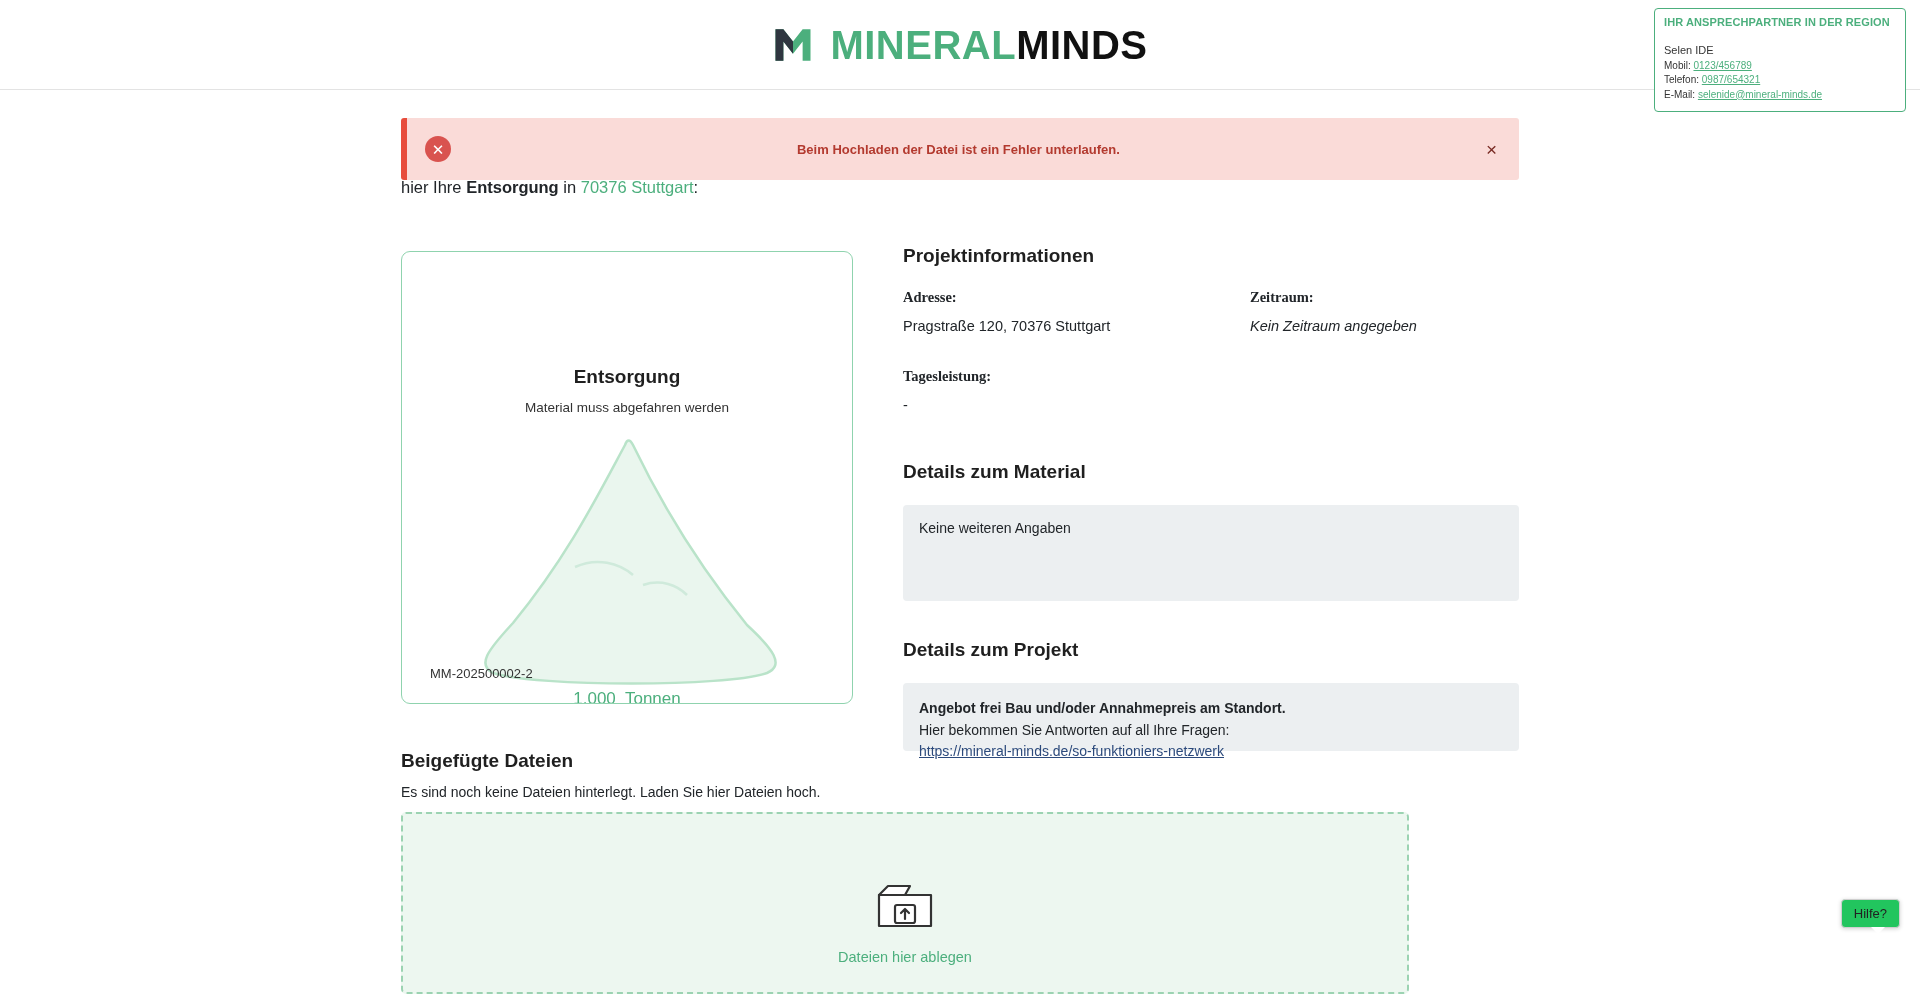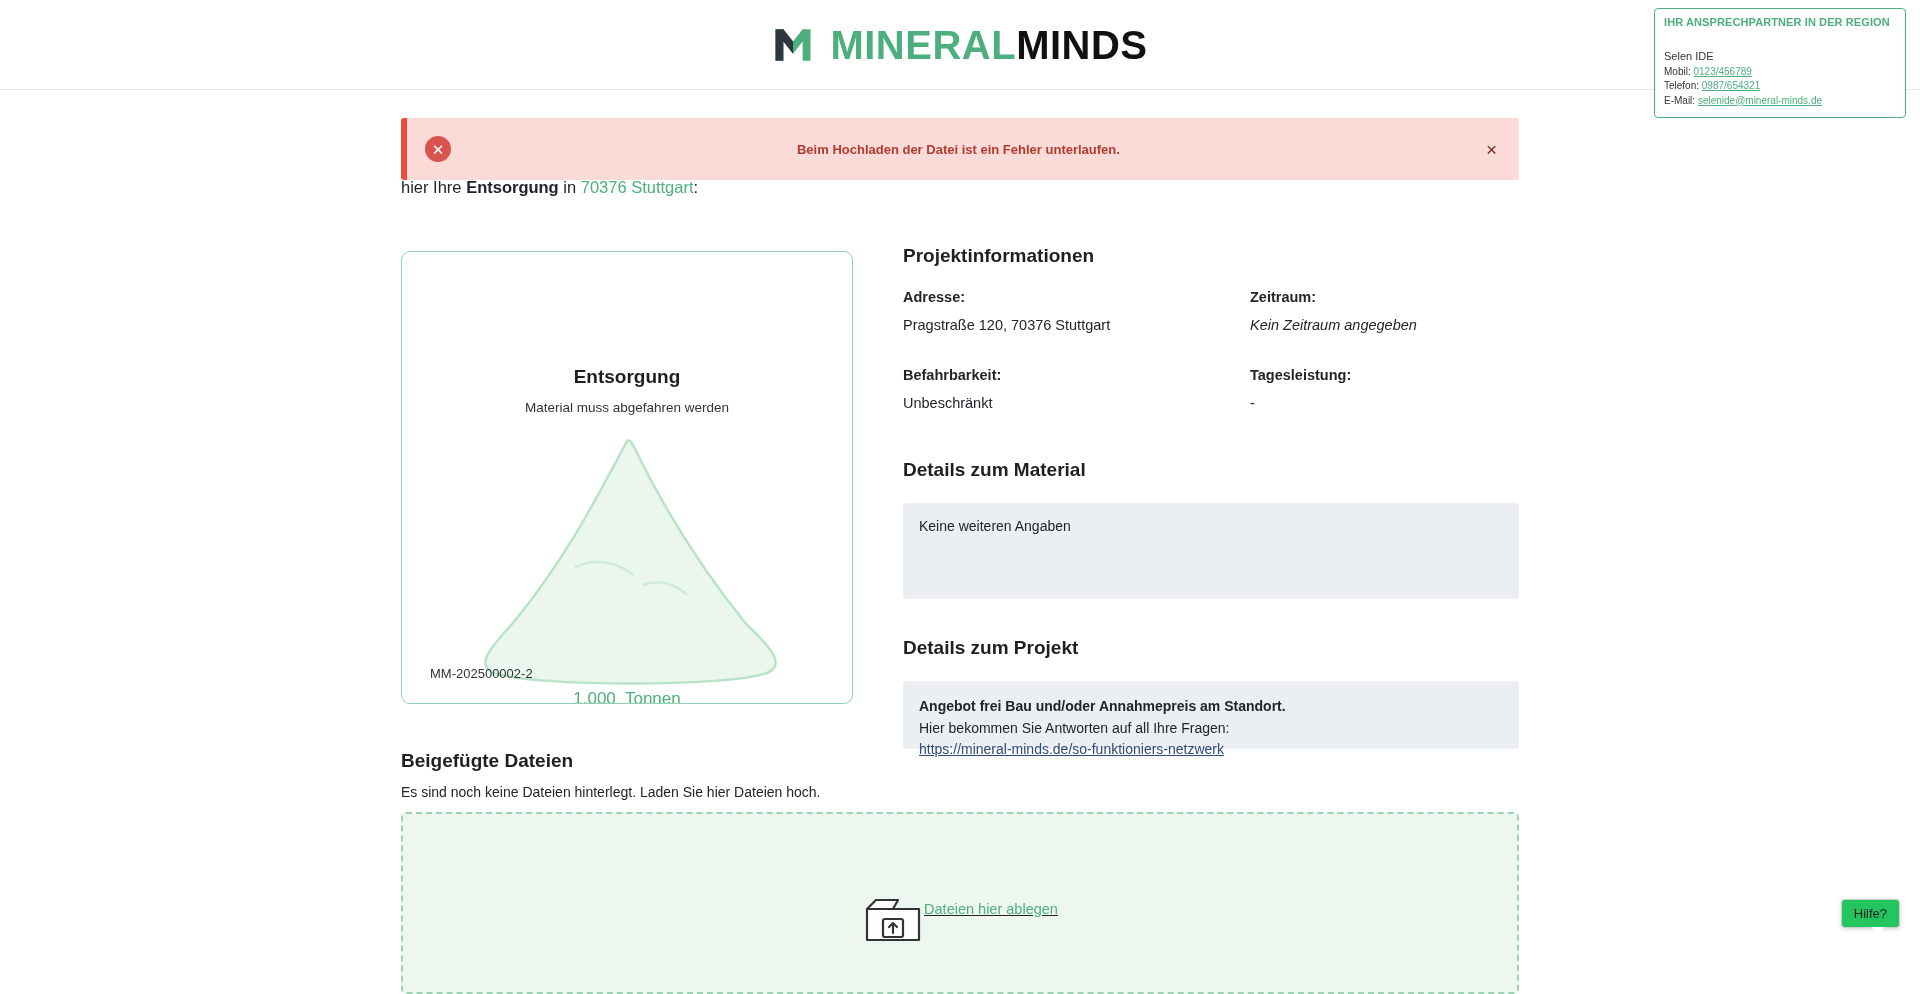--- a/index.html
+++ b/index.html
@@ -29,21 +29,21 @@
   
   .contact-card {
     position: absolute; top: 8px; right: 14px;
     width: 252px;
     border: 1px solid #4caf7d;
     border-radius: 4px;
     padding: 7px 9px 8px 9px;
     background: #ffffff;
     font-size: 11px; line-height: 1.25;
   }
-  .contact-title { color: #4caf7d; font-weight: 700; font-size: 11px; letter-spacing: .1px; margin-bottom: 20px; }
+  .contact-title { color: #4caf7d; font-weight: 700; font-size: 11px; letter-spacing: .1px; margin-bottom: 14px; }
   .contact-name { color: #333; font-size: 11px; margin-bottom: 2px; }
   .contact-row { font-size: 10px; color: #333; margin-bottom: 2px; }
   .contact-row a { color: #4caf7d; text-decoration: underline; }
   .contact-row .lbl { color: #333; }
 
   
   .alert {
     position: absolute; left: 401px; top: 118px;
     width: 1118px; height: 62px;
     background: #fadbd8;
@@ -103,21 +103,21 @@
     font-size: 13px; color: #333;
   }
 
   .right-col { position: absolute; left: 903px; top: 245px; width: 616px; }
   h3.section-h {
     margin: 0 0 22px 0; font-size: 19px; font-weight: 700; color: #1f1f1f;
   }
   .info-grid { display: flex; gap: 0; margin-bottom: 10px; }
   .info-cell { width: 347px; }
   .info-cell:last-child { width: auto; }
-  .info-label { font-size: 14.5px; font-weight: 700; color: #212529; margin-bottom: 12px; }
+  .info-label { font-size: 14.5px; font-weight: 700; color: #212529; margin-bottom: 12px; font-family: Liberation Serif, serif; }
   .info-value { font-size: 14.5px; color: #212529; }
   .info-value.italic { font-style: italic; }
 
   .panel {
     background: #eceff1;
     border-radius: 4px;
     padding: 15px 16px;
     font-size: 14px; color: #212529;
   }
   .panel.material { height: 96px; }
@@ -132,25 +132,25 @@
   .files-title {
     position: absolute; left: 401px; top: 750px;
     font-size: 19px; font-weight: 700; color: #1f1f1f;
   }
   .files-sub {
     position: absolute; left: 401px; top: 784px;
     font-size: 14px; color: #212529;
   }
   .dropzone {
     position: absolute; left: 401px; top: 812px;
-    width: 1118px; height: 182px;
+    width: 1008px; height: 182px;
     background: #edf7f0;
     border: 2px dashed #9cd3b2;
     border-radius: 5px;
-    display: flex; align-items: center; justify-content: center; text-decoration: underline;
+    display: flex; flex-direction: column; align-items: center; justify-content: center;
   }
   .dropzone-icon { margin-top: 40px; }
   .dropzone-text { margin-top: 12px; font-size: 14.5px; color: #4caf7d; }
 
   
   .help-bubble {
     position: absolute; right: 20px; bottom: 66px;
     background: #22c55e;
     border: 1px solid #cfcfcf;
     border-radius: 4px;
@@ -242,24 +242,20 @@
       <div class="info-cell">
         <div class="info-label">Zeitraum:</div>
         <div class="info-value italic">Kein Zeitraum angegeben</div>
       </div>
     </div>
 
     <div class="spacer-24"></div>
 
     <div class="info-grid">
       <div class="info-cell">
-        <div class="info-label">Befahrbarkeit:</div>
-        <div class="info-value">Unbeschränkt</div>
-      </div>
-      <div class="info-cell">
         <div class="info-label">Tagesleistung:</div>
         <div class="info-value">-</div>
       </div>
     </div>
 
     <div class="spacer-38"></div>
 
     <h3 class="section-h">Details zum Material</h3>
     <div class="panel material">
       <span>Keine weiteren Angaben</span>

